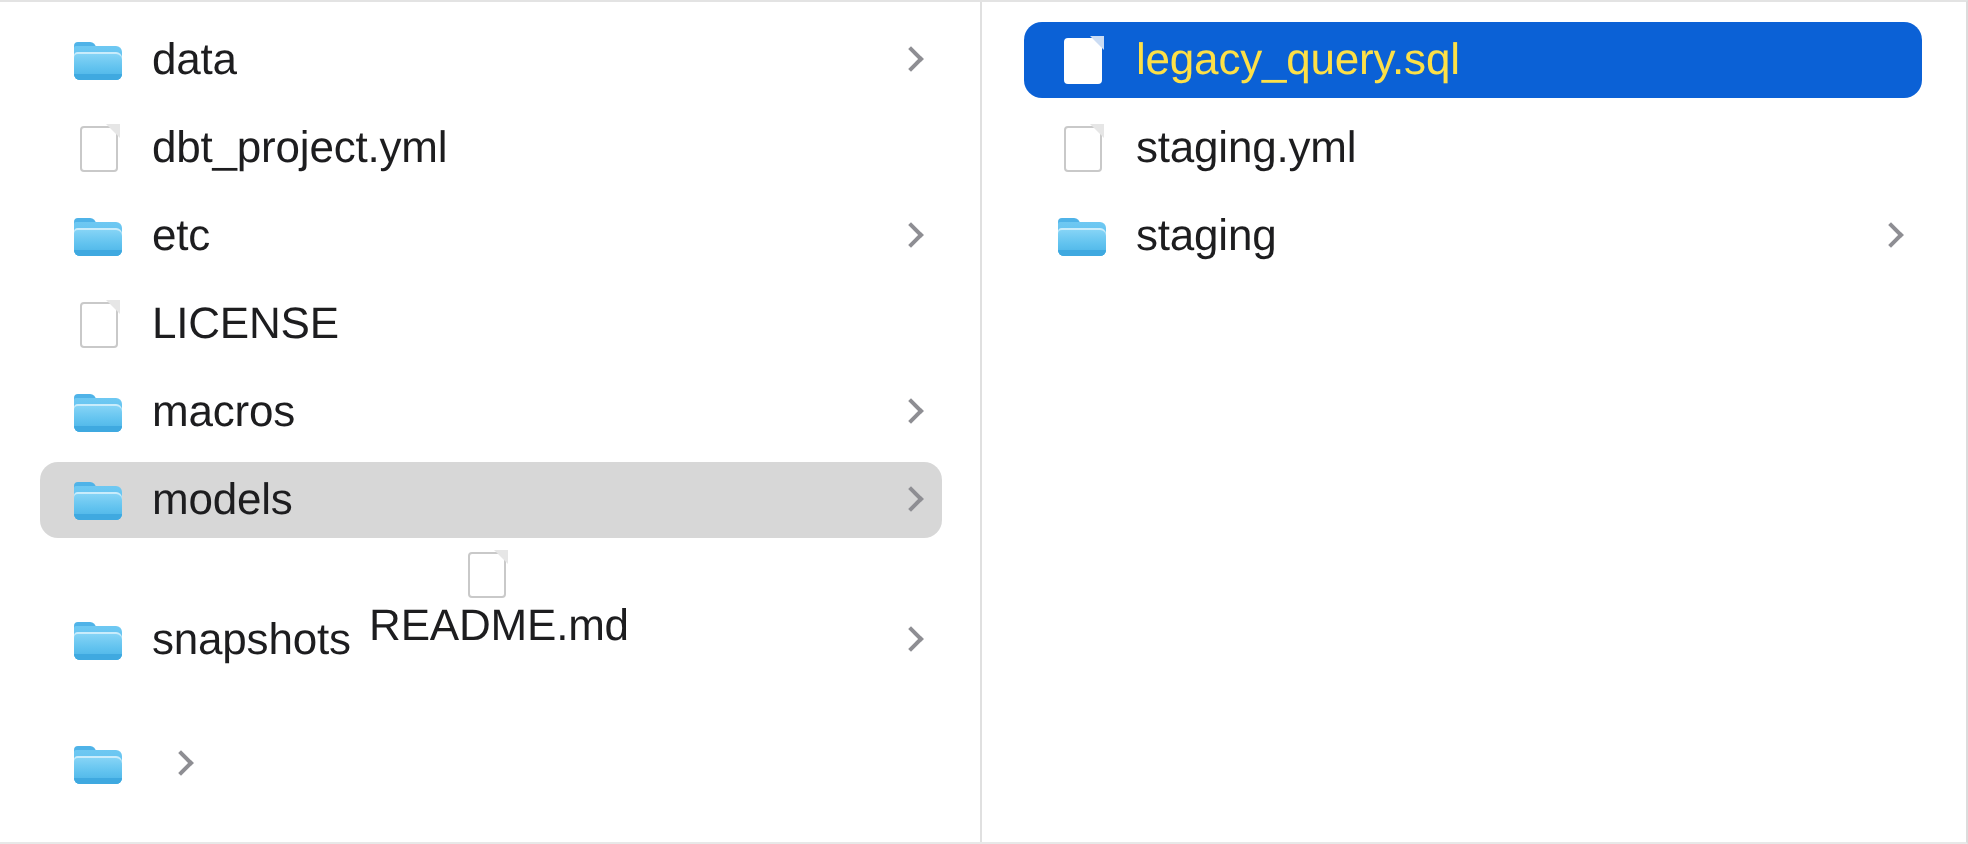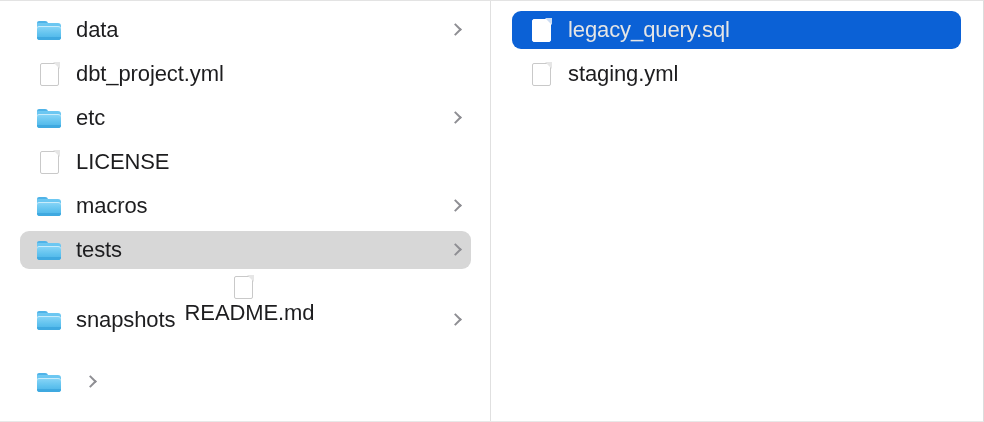--- a/index.html
+++ b/index.html
@@ -124,21 +124,21 @@
 
   
   .label {
     font-size:22px;
     line-height:24px;
     color:#1d1d1f;
     white-space:nowrap;
     letter-spacing:-0.1px;
     flex:1 1 auto;
   }
-  .row.selected-blue .label { color:#e5e5e5; }
+  .row.selected-blue .label { color:#fde047; }
 
   
   .chevron {
     flex:0 0 14px;
     width:14px; height:18px;
     position:relative;
     margin-left:8px;
   }
   .chevron::before {
     content:"";
@@ -219,21 +219,21 @@
       </div>
       <div class="row selected-gray" style="top: 230px;">
         <span class="icon-wrap">
           <span class="folder">
             <span class="tab"></span>
             <span class="back"></span>
             <span class="front"></span>
             <span class="lip"></span>
           </span>
         </span>
-        <span class="label">tests</span>
+        <span class="label">models</span>
         <span class="chevron"></span>
       </div>
       <div class="row" style="top: 274px; flex-direction: column;">
         <span class="icon-wrap">
           <span class="doc">
             <span class="page"></span>
             <span class="fold"></span>
           </span>
         </span>
         <span class="label">README.md</span>
@@ -280,15 +280,27 @@
       <div class="row" style="top: 54px;">
         <span class="icon-wrap">
           <span class="doc">
             <span class="page"></span>
             <span class="fold"></span>
           </span>
         </span>
         <span class="label">staging.yml</span>
         <span class="chevron hidden"></span>
       </div>
+      <div class="row" style="top: 98px;">
+        <span class="icon-wrap">
+          <span class="folder">
+            <span class="tab"></span>
+            <span class="back"></span>
+            <span class="front"></span>
+            <span class="lip"></span>
+          </span>
+        </span>
+        <span class="label">staging</span>
+        <span class="chevron"></span>
+      </div>
     </div>
 
 </div>
 
 </body></html>

